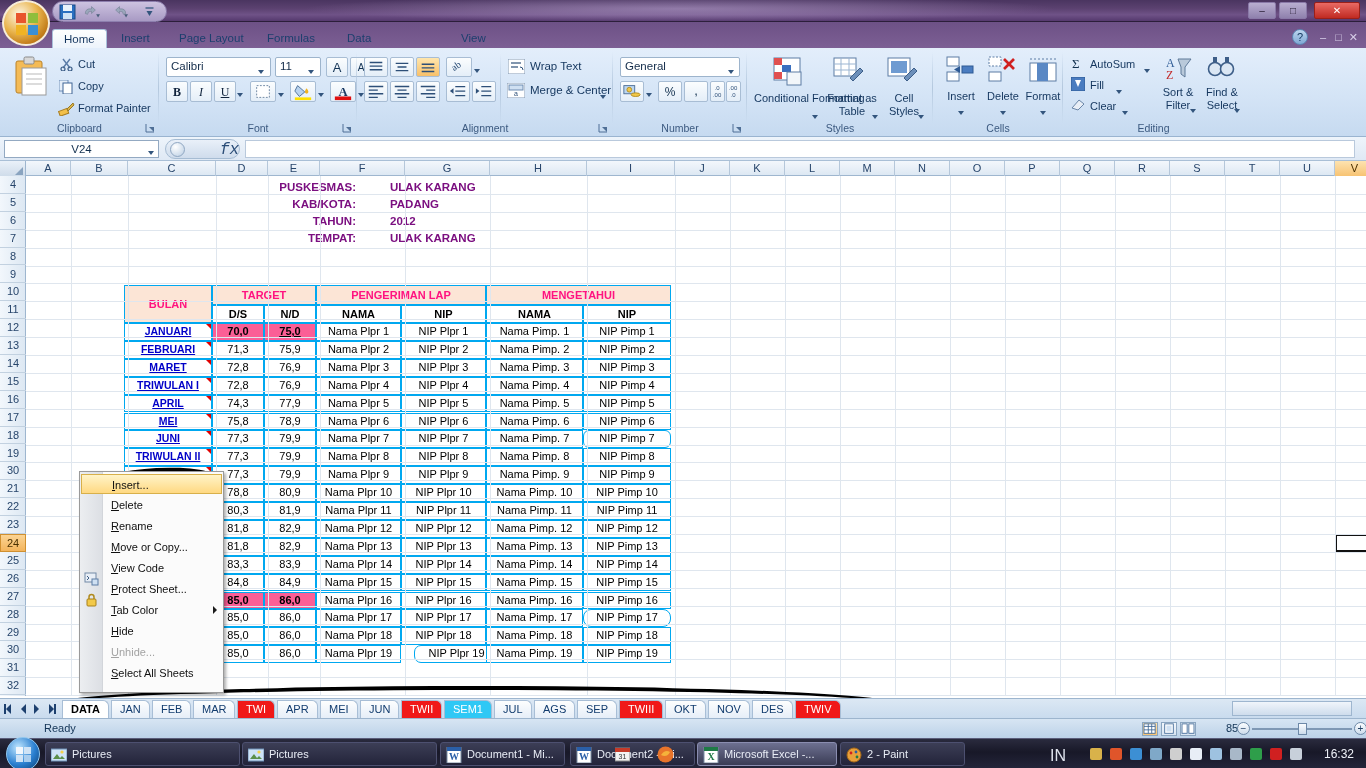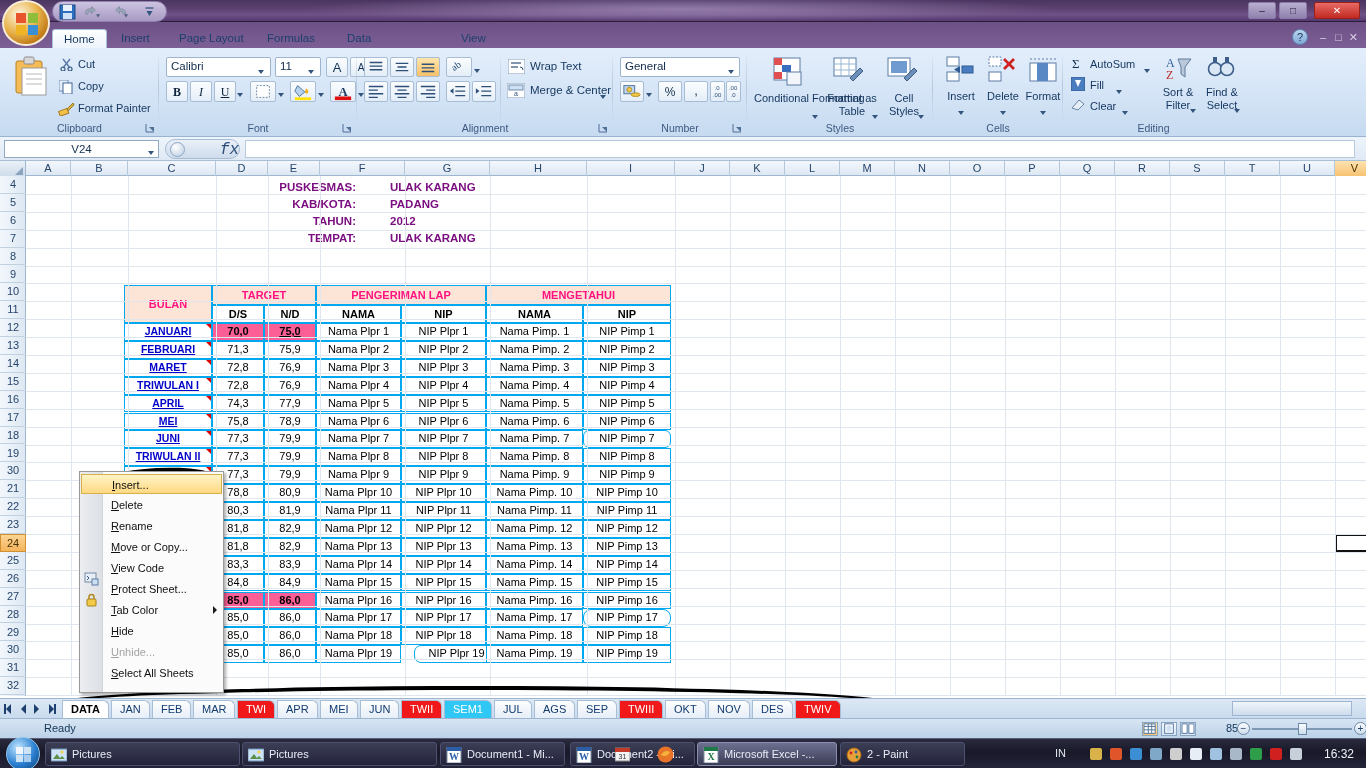--- a/index.html
+++ b/index.html
@@ -150,21 +150,21 @@
      background:linear-gradient(180deg,#2a2b3e 0%, #181828 45%, #24253a 100%);border-top:1px solid #5a5d7a;}
   #startorb{position:absolute;left:6px;top:-2px;width:34px;height:34px;border-radius:50%;
      background:radial-gradient(circle at 35% 30%,#bfe6ff,#2a7fd0 55%,#0b3b6e);border:1px solid #8fc6ef;}
   .tbtn{position:absolute;top:3px;height:24px;border:1px solid #4d5070;border-radius:3px;
      background:linear-gradient(180deg,#3c3e56,#23243a);color:#e8ecf5;font-size:11px;line-height:22px;padding-left:26px;overflow:hidden;white-space:nowrap;}
   .tbtn.active{background:linear-gradient(180deg,#6d7090,#3a3c55);border-color:#8a8db0;}
   .tbico{position:absolute;left:5px;top:4px;width:16px;height:16px;}
   #trayzone{position:absolute;right:0;top:0;height:30px;}
   .tray{position:absolute;top:7px;width:16px;height:16px;}
   #clock{position:absolute;right:12px;top:8px;color:#eef1f8;font-size:12px;}
-  #lang{position:absolute;color:#dfe4ee;font-size:11px;top:8px;}
+  #lang{position:absolute;color:#dfe4ee;font-size:16px;top:8px;}
 </style>
 </head>
 <body>
 
 <div id="titlebar">
   <div class="glow"></div>
   <div class="wbtn" id="btn-min">–</div>
   <div class="wbtn" id="btn-max">□</div>
   <div class="wbtn" id="btn-close">✕</div>
 </div>

